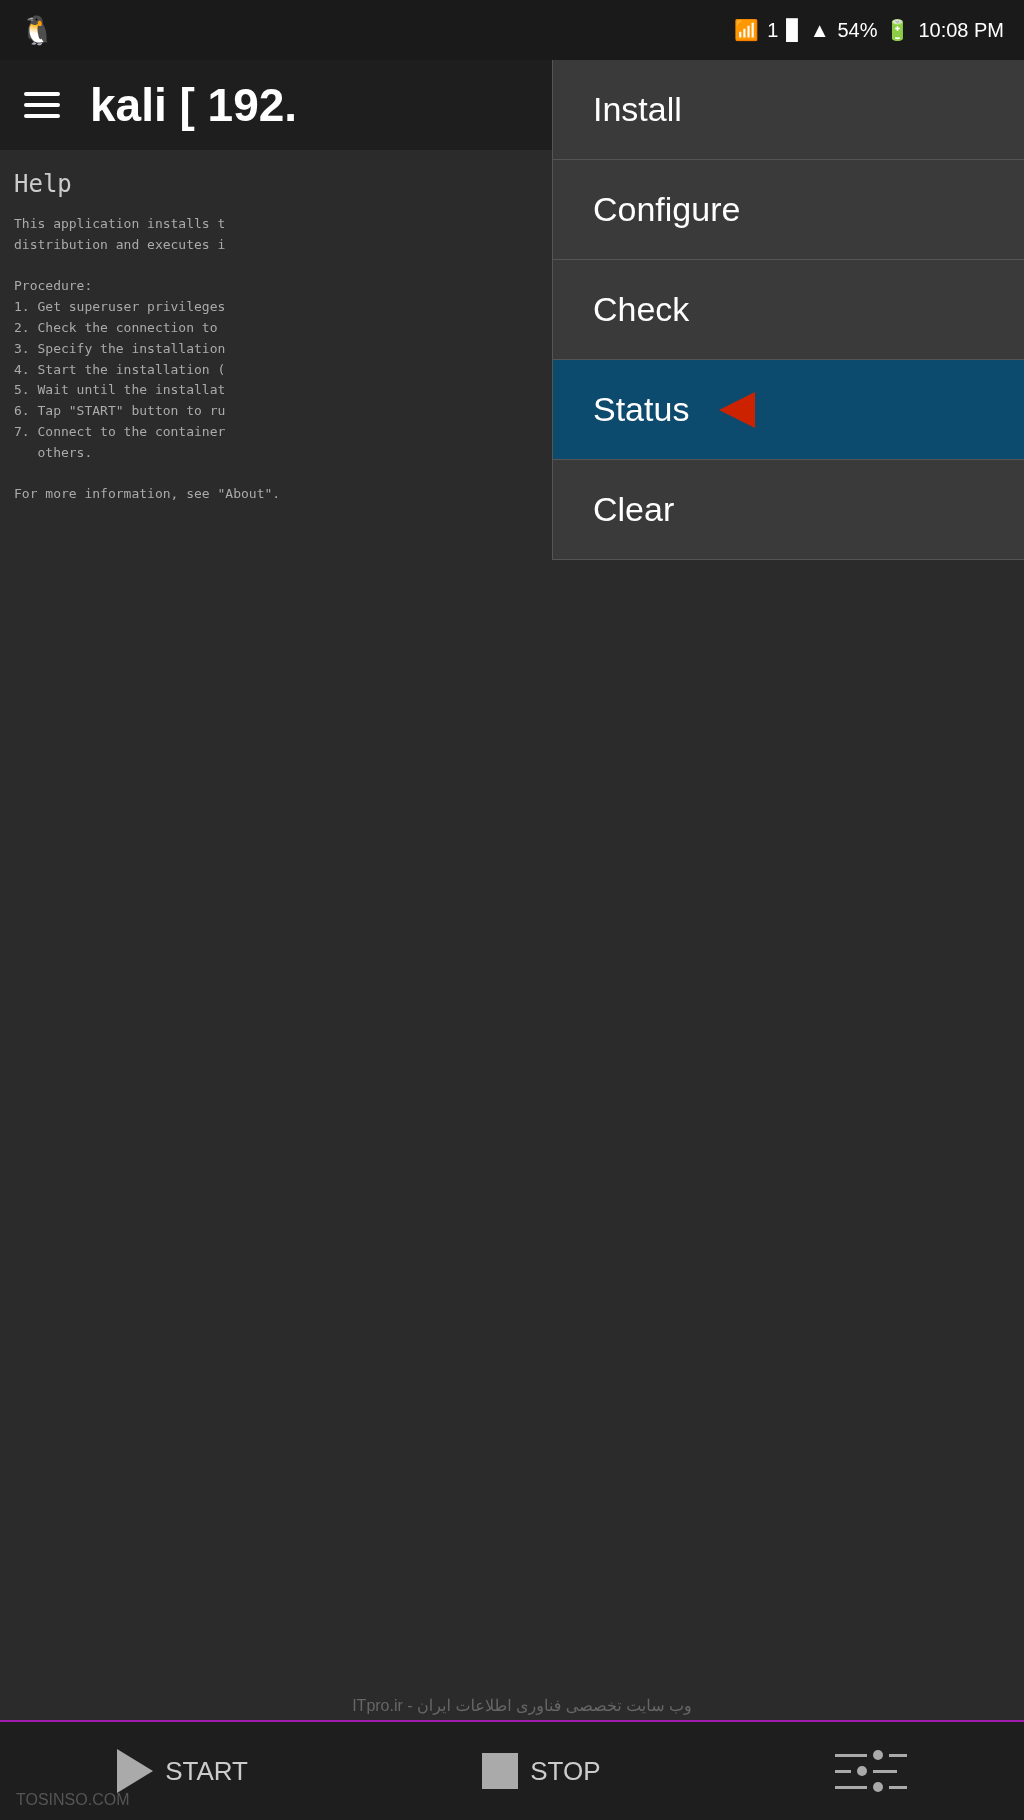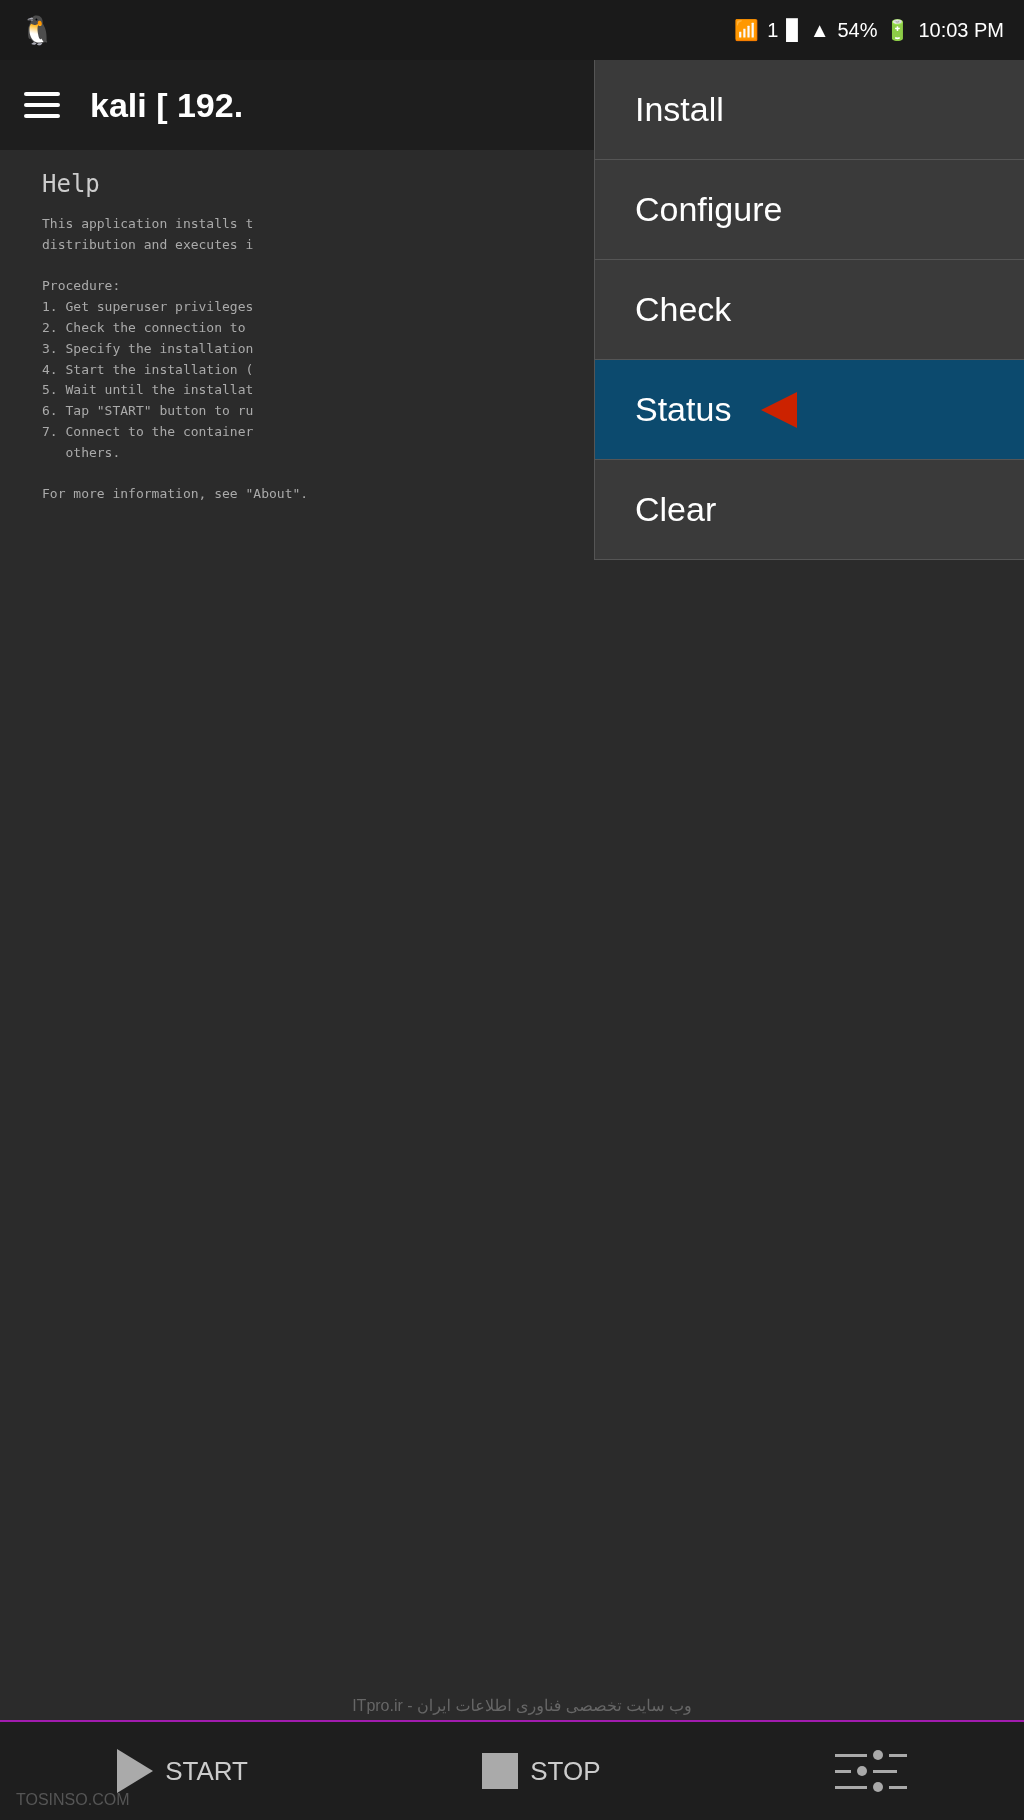--- a/index.html
+++ b/index.html
@@ -59,55 +59,54 @@
     .hamburger span {
       display: block;
       width: 36px;
       height: 4px;
       background: #fff;
       border-radius: 2px;
     }
     .app-title {
       color: #fff;
       font-family: sans-serif;
-      font-size: 34px;
+      font-size: 46px;
       font-weight: bold;
     }
 
     
     .main-content {
       position: absolute;
       top: 150px;
       left: 0;
       width: 380px;
       bottom: 100px;
       padding: 20px 14px;
       overflow: hidden;
       background: #2b2b2b;
-      margin-left: 28px;
     }
     .help-title {
       color: #ccc;
       font-size: 24px;
       margin-bottom: 16px;
     }
     .help-text {
       color: #aaa;
       font-size: 13px;
       line-height: 1.6;
       white-space: pre-wrap;
       word-break: break-word;
     }
 
     
     .dropdown-menu {
       position: absolute;
       top: 60px;
       right: 0;
-      width: 430px;
+      width: 472px;
       background: #3a3a3a;
       z-index: 10;
       border-left: 1px solid #555;
     }
     .dropdown-item {
       padding: 30px 40px;
       font-family: sans-serif;
       font-size: 34px;
       color: #fff;
       cursor: pointer;
@@ -214,21 +213,21 @@
   <div class="status-bar-left">
     <span class="linux-icon">🐧</span>
   </div>
   <div class="status-bar-right">
     <span>📶</span>
     <span>1</span>
     <span>▊</span>
     <span>▲</span>
     <span>54%</span>
     <span>🔋</span>
-    <span>10:03 PM</span>
+    <span>10:08 PM</span>
   </div>
 </div>
 
 <div class="app-bar">
   <div class="hamburger">
     <span></span>
     <span></span>
     <span></span>
   </div>
   <span class="app-title">kali  [ 192.</span>

